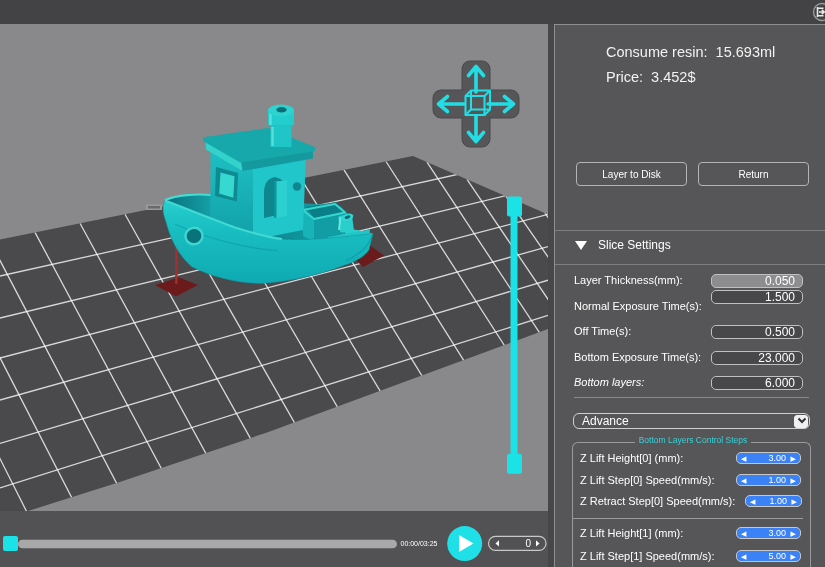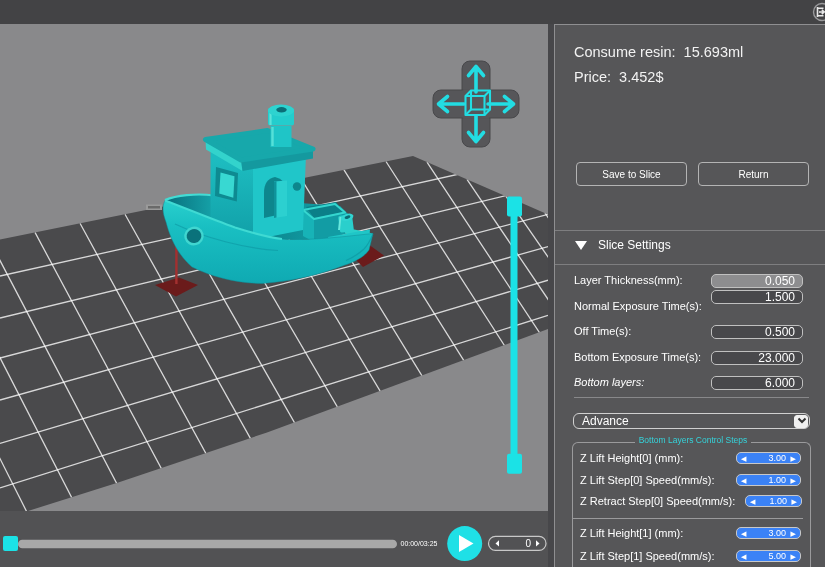--- a/index.html
+++ b/index.html
@@ -3,21 +3,21 @@
 <meta charset="utf-8">
 <style>
   html,body{margin:0;padding:0;width:825px;height:567px;overflow:hidden;
     font-family:"Liberation Sans",sans-serif;background:#565658;}
   #topbar{position:absolute;left:0;top:0;width:825px;height:24px;background:#434345;}
   #viewport{position:absolute;left:0;top:24px;width:548px;height:487px;background:#89898b;overflow:hidden;}
   #gutter{position:absolute;left:548px;top:24px;width:6px;height:543px;background:#47474a;}
   #bottombar{position:absolute;left:0;top:511px;width:548px;height:56px;background:#525254;}
   #panel{position:absolute;left:554px;top:24px;width:271px;height:543px;background:#565658;
     border-left:1px solid #8f8f91;border-top:1px solid #8f8f91;box-sizing:border-box;}
-  .ptxt{position:absolute;color:#f2f2f2;font-size:14.5px;white-space:pre;}
+  .ptxt{position:absolute;color:#f2f2f2;font-size:14.5px;white-space:pre;margin-left:32px;}
   .pbtn{position:absolute;width:111px;height:24px;border:1px solid #b4b4b4;border-radius:4px;
     color:#fff;font-size:10px;text-align:center;line-height:24px;box-sizing:border-box;}
   .sep{position:absolute;height:1px;background:#7e7e80;}
   .lbl{position:absolute;color:#fff;font-size:11px;}
   .glbl{position:absolute;color:#fff;font-size:11px;}
   .fld{position:absolute;left:156px;width:92px;height:14px;background:#48484b;
     border:1px solid #c0c0c0;border-radius:5px;color:#fff;font-size:12px;
     text-align:right;padding-right:7px;line-height:13px;box-sizing:border-box;}
   .spin{position:absolute;height:12px;background:#3b82f6;border:1px solid #c8c8c8;border-radius:5px;
     color:#fff;font-size:9px;box-sizing:border-box;}
@@ -168,21 +168,21 @@
     <rect x="488.5" y="25.4" width="57.5" height="14" rx="7" fill="none" stroke="#c8c8c8" stroke-width="1.2"></rect>
     <path d="M499 29.2 L495.5 32.4 L499 35.6 Z" fill="#fff"></path>
     <path d="M536 29.2 L539.5 32.4 L536 35.6 Z" fill="#fff"></path>
     <text x="531" y="35.6" font-size="10" fill="#fff" text-anchor="end">0</text>
   </svg>
 </div>
 
 <div id="panel">
   <div class="ptxt" style="left:19px;top:19px;">Consume resin:  15.693ml</div>
   <div class="ptxt" style="left:19px;top:44px;">Price:  3.452$</div>
-  <div class="pbtn" style="left:21px;top:137px;">Save to Slice</div>
+  <div class="pbtn" style="left:21px;top:137px;">Layer to Disk</div>
   <div class="pbtn" style="left:143px;top:137px;">Return</div>
   <div class="sep" style="left:0px;top:205px;width:271px;"></div>
   <div style="position:absolute;left:20px;top:213px;color:#fff;font-size:12px;">
     <span style="display:inline-block;width:0;height:0;border-left:6.5px solid transparent;border-right:6.5px solid transparent;border-top:9px solid #fff;vertical-align:middle;margin-right:11px;"></span>Slice Settings</div>
   <div class="sep" style="left:0px;top:239px;width:271px;"></div>
 
   <div class="lbl" style="left:19px;top:249px;">Layer Thickness(mm):</div>
   <div class="fld" style="top:248.5px;background:#8d8d8f;">0.050</div>
   <div class="lbl" style="left:19px;top:275px;">Normal Exposure Time(s):</div>
   <div class="fld" style="top:265px;">1.500</div>

